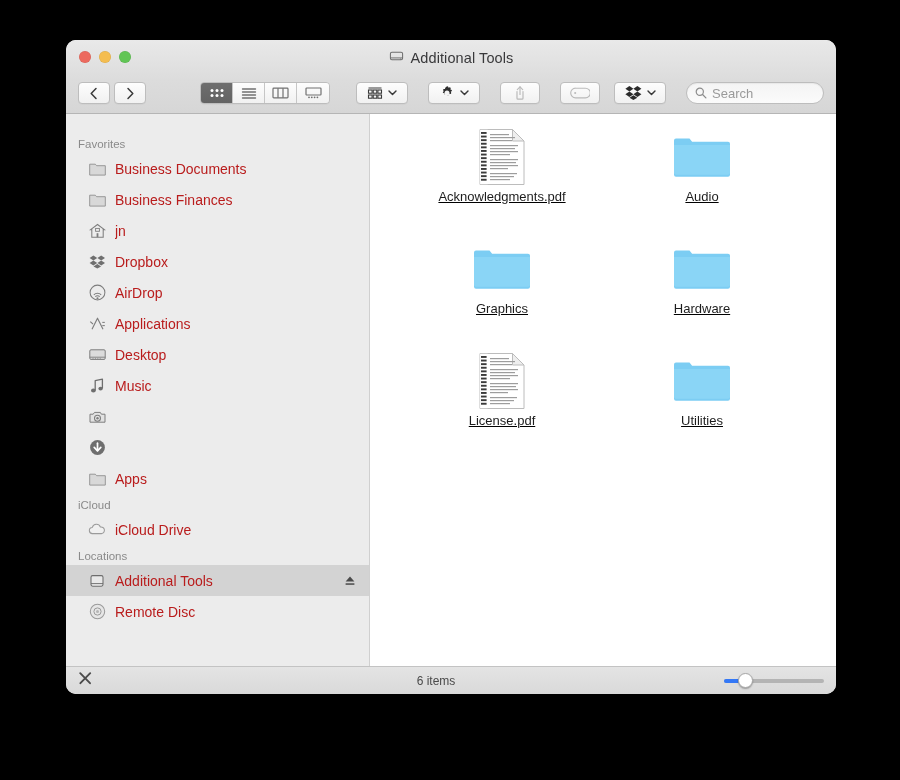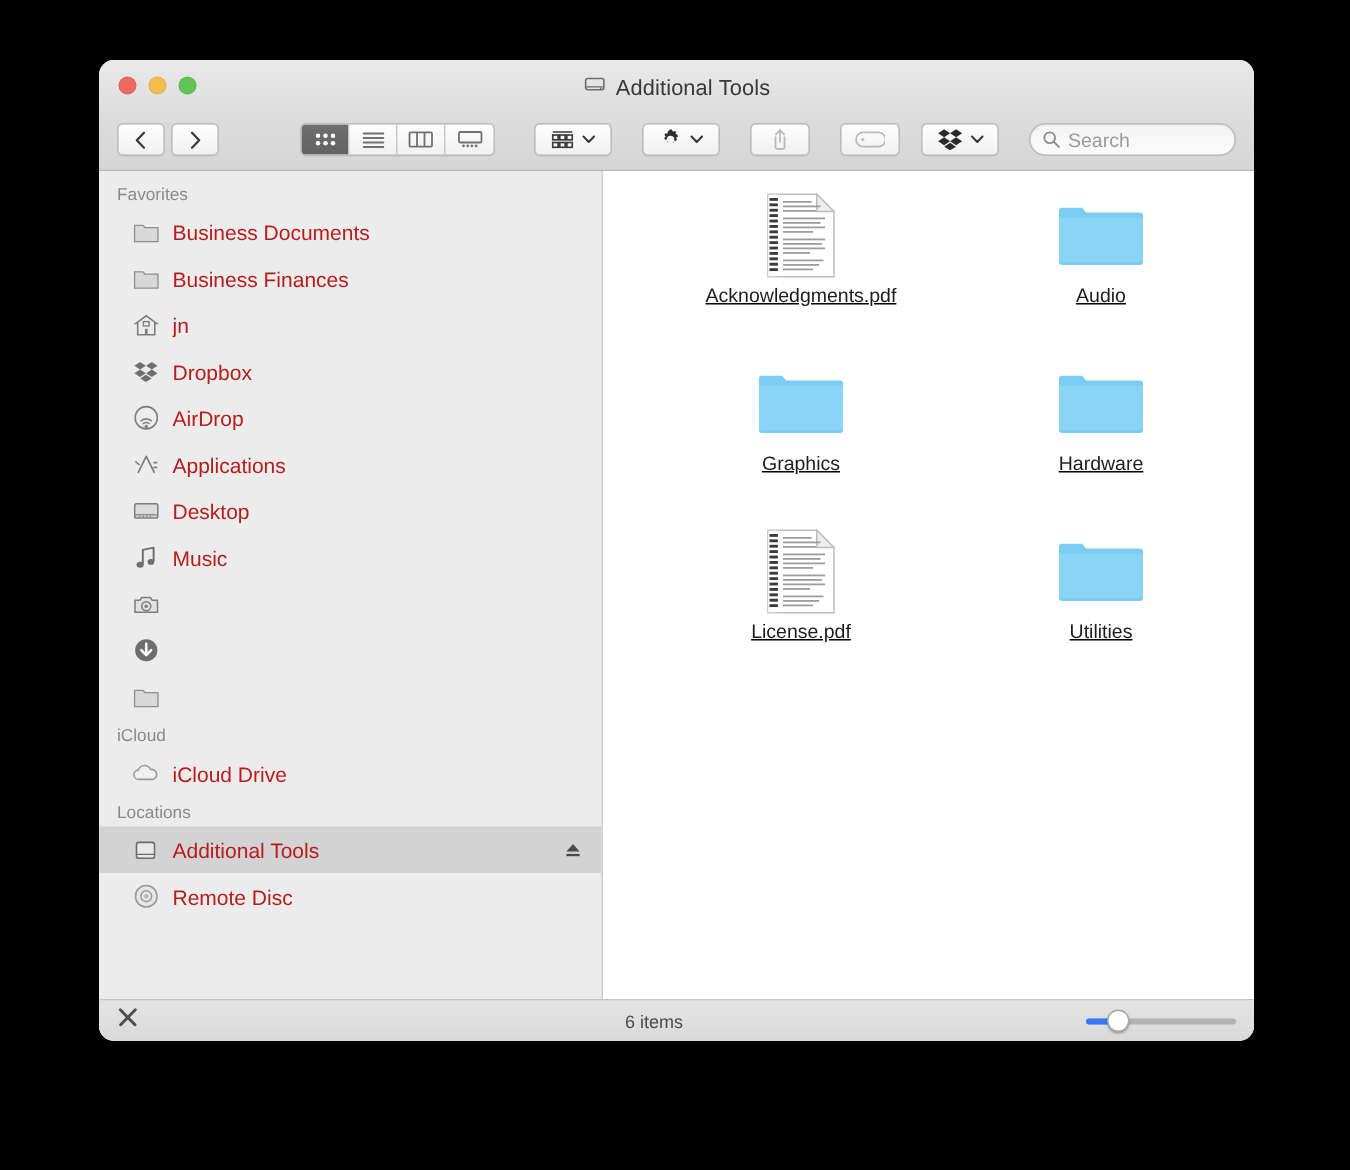--- a/index.html
+++ b/index.html
@@ -164,26 +164,26 @@
     position: absolute;
     top: 74px;
     left: 0;
     right: 0;
     bottom: 28px;
     display: flex;
   }
 
   
   .sidebar {
-    width: 336px;
+    width: 304px;
     background: #ececec;
     border-right: 1px solid #d0d0d0;
     box-sizing: border-box;
     overflow: hidden;
-    padding-top: 5px;
+    padding-top: 19px;
   }
 
   .sb-header {
     font-size: 11.5px;
     color: #8a8a8a;
     padding: 5px 0 3px 12px;
     font-weight: 400;
   }
 
   .sb-item {
@@ -593,20 +593,21 @@
             </svg>
           </span>
         </div>
 
         <div class="sb-item">
           <span class="sb-icon">
             <svg width="17" height="14" viewBox="0 0 17 14">
               <path d="M0.7 2.2h5.6l1.3 1.5h8.7v9.4H0.7z" fill="#d8d8d8" stroke="#8e8e8e" stroke-width="0.9"></path>
             </svg>
           </span>
+          <span class="sb-label">Apps</span>
         </div>
 
         <div class="sb-header">iCloud</div>
 
         <div class="sb-item">
           <span class="sb-icon">
             <svg width="18" height="13" viewBox="0 0 18 13">
               <path d="M4.6 10.6a3.1 3.1 0 01-.3-6.2A4.3 4.3 0 0112.4 4a2.9 2.9 0 011.3 6.6z" fill="#f0f0f0" stroke="#9b9b9b" stroke-width="1.05" stroke-linejoin="round"></path>
             </svg>
           </span>

